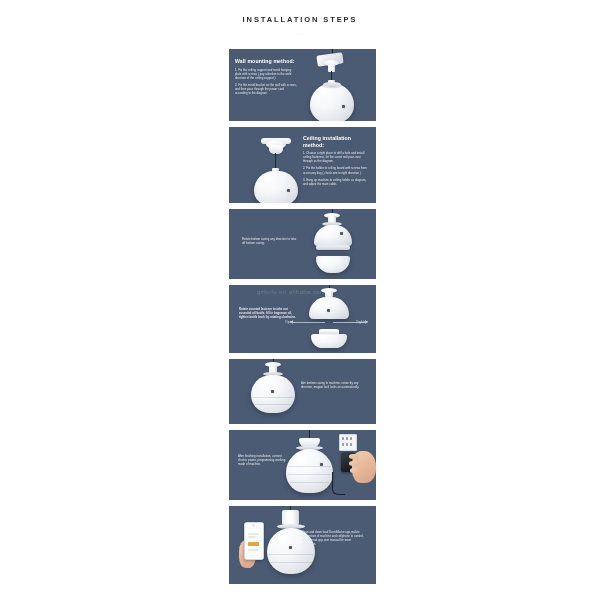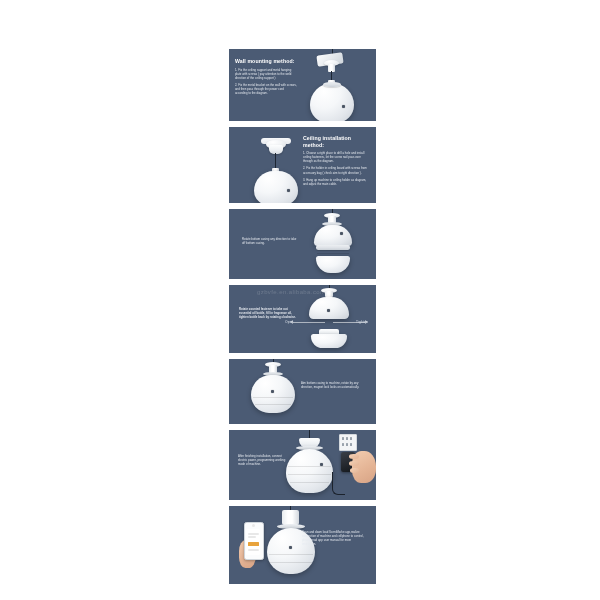--- a/index.html
+++ b/index.html
@@ -227,20 +227,24 @@
     border-left: 1px solid #1b222c;
     border-bottom: 1px solid #1b222c;
     border-radius: 0 0 0 6px;
   }
 </style>
 </head>
 <body>
 
 <div class="page">
 
+  <div class="header">
+    <div class="header-title">INSTALLATION STEPS</div>
+    <div class="header-sub">...</div>
+  </div>
 
   <div class="panels">
 
     <div class="panel" style="height:72px">
       <div class="panel-inner">
 
         <div class="wire" style="left:103px; top:0px; height:7px;"></div>
         <div class="bracket" style="left:88px; top:5px; width:26px; height:11px; transform:rotate(-8deg);"></div>
         <div class="disc" style="left:95px; top:11px; width:15px; height:6px;"></div>
         <div class="rod" style="left:99px; top:15px; width:7px; height:8px;"></div>

